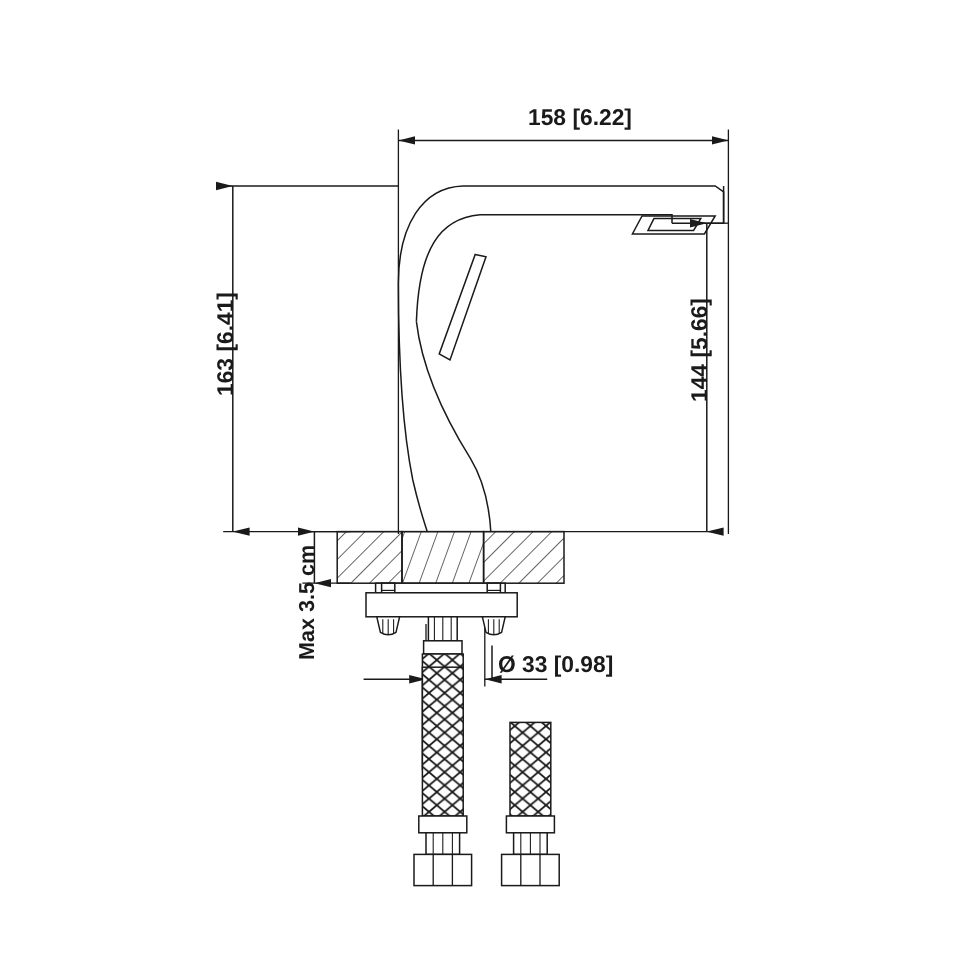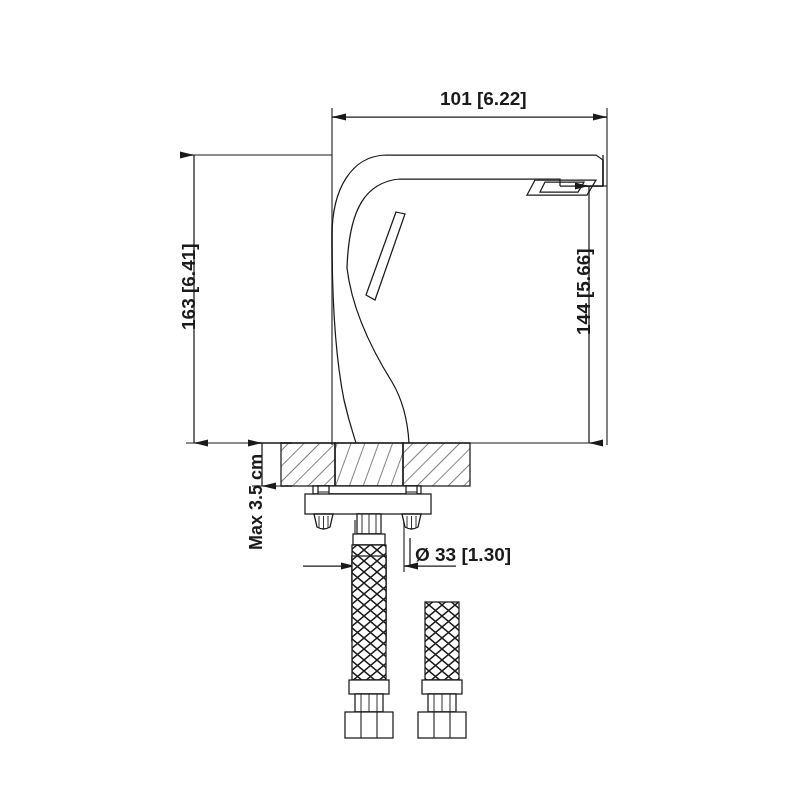--- a/index.html
+++ b/index.html
@@ -187,23 +187,23 @@
         <rect x="418" y="712" width="48" height="26" fill="#fff"></rect>
         <g stroke-width="1.1">
           <line x1="434" y1="712" x2="434" y2="738"></line>
           <line x1="450" y1="712" x2="450" y2="738"></line>
         </g>
       </g>
 
     </g>
   </svg>
 
-  <div class="dimlabel" style="left:440px;top:88px;font-size:19px;">101 [6.22]</div>
+  <div class="dimlabel" style="left:440px;top:88px;font-size:19px;">158 [6.22]</div>
 
   <div class="dimlabel rot90" style="left:178px;top:330px;font-size:19px;">163 [6.41]</div>
 
   <div class="dimlabel rot90" style="left:573px;top:335px;font-size:19px;">144 [5.66]</div>
 
   <div class="dimlabel rot90" style="left:246px;top:550px;font-size:18px;">Max 3.5 cm</div>
 
-  <div class="dimlabel" style="left:415px;top:544px;font-size:19px;">Ø 33 [1.30]</div>
+  <div class="dimlabel" style="left:415px;top:544px;font-size:19px;">Ø 33 [0.98]</div>
 
 </div>
 
 </body></html>

